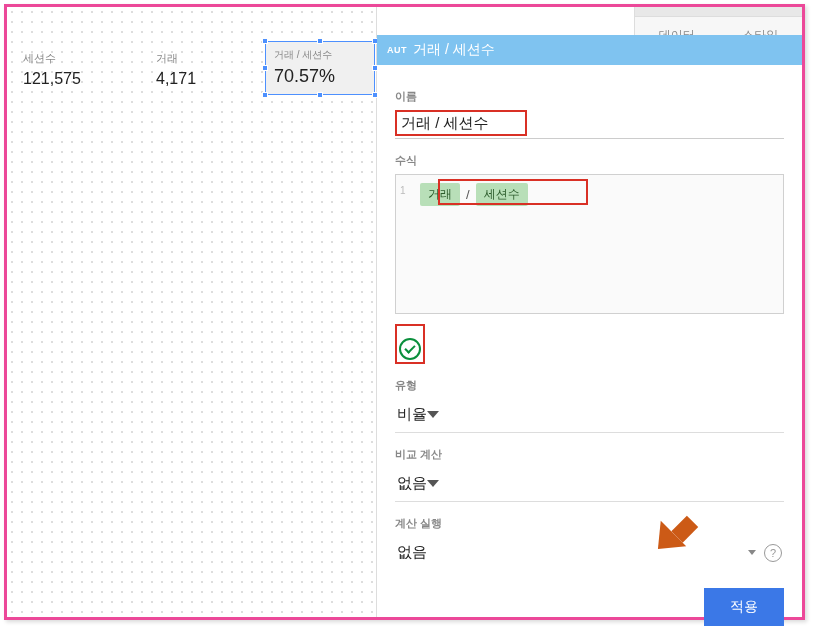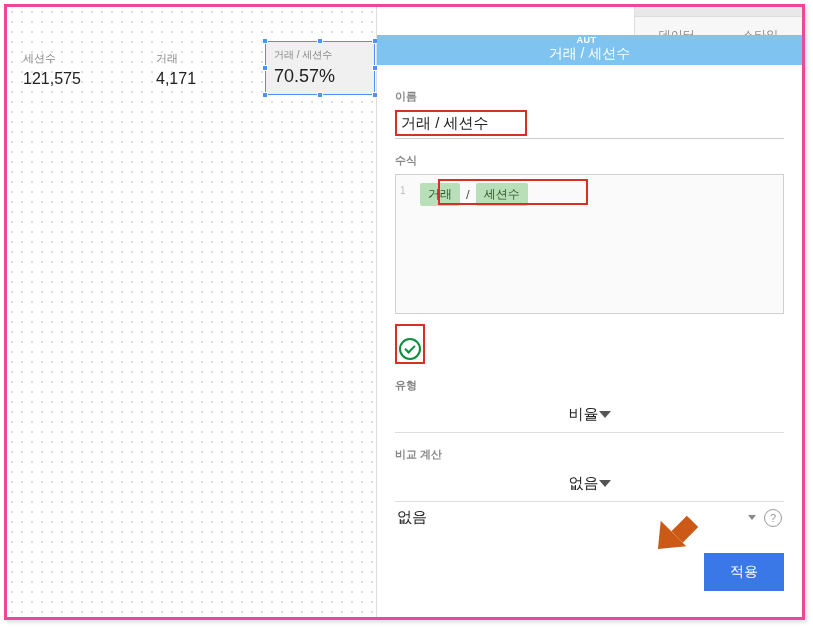--- a/index.html
+++ b/index.html
@@ -30,21 +30,21 @@
     .sh-s  { left: 50%; margin-left: -3px; bottom: -4px; }
     .sh-se { right: -4px; bottom: -4px; }
     
     .right-sidebar { position: absolute; right: 0; top: 0; width: 168px; height: 100%; background: #f7f7f7; border-left: 1px solid #ddd; }
     .sidebar-tabs { display: flex; height: 36px; border-bottom: 1px solid #ddd; font-size: 12px; color: #888; }
     .sidebar-tab { flex: 1; text-align: center; padding-top: 10px; cursor: pointer; }
     .sidebar-top-strip { height: 10px; background: #e8e8e8; border-bottom: 1px solid #ddd; }
     
     .panel { position: absolute; left: 370px; top: 28px; right: 0; bottom: 0; background: #fff; z-index: 10; }
     
-    .panel-header { background: #7fc3f0; height: 30px; display: flex; align-items: center; padding: 0 10px; color: #fff; font-size: 14px; flex-direction: column; }
+    .panel-header { background: #7fc3f0; height: 30px; display: flex; align-items: center; padding: 0 10px; color: #fff; font-size: 14px; }
     .panel-header .aut-badge { background: transparent; color: #fff; font-size: 9px; font-weight: bold; margin-right: 6px; letter-spacing: 0.5px; }
     
     .panel-body { padding: 10px 18px 18px 18px; }
     
     .field-label { font-size: 11px; color: #888; margin-top: 14px; margin-bottom: 6px; font-weight: bold; }
     
     .name-input-wrap { border: 2px solid #d93025; padding: 2px 4px; display: inline-block; }
     .name-input { border: none; font-size: 15px; color: #222; outline: none; background: transparent; width: 120px; }
     .name-underline { border-bottom: 1px solid #ccc; margin-top: 2px; }
     
@@ -52,21 +52,21 @@
     .formula-line-num { position: absolute; left: 4px; top: 10px; font-size: 10px; color: #bbb; }
     .formula-content { margin-left: 14px; display: flex; align-items: center; gap: 6px; }
     .formula-highlight { position: absolute; border: 2px solid #d93025; left: 42px; top: 4px; width: 150px; height: 26px; pointer-events: none; }
     .chip { background: #b8dfb8; color: #2c5c2c; padding: 3px 8px; font-size: 12px; border-radius: 2px; }
     .op { color: #555; font-size: 13px; }
     
     .valid-check { display: inline-flex; width: 22px; height: 22px; border-radius: 50%; border: 2px solid #0a8f3c; align-items: center; justify-content: center; margin-top: 10px; }
     .valid-check-wrap { border: 2px solid #d93025; display: inline-block; padding: 2px; margin-top: 10px; }
     .checkmark { width: 10px; height: 6px; border-left: 2px solid #0a8f3c; border-bottom: 2px solid #0a8f3c; transform: rotate(-45deg); margin-top: -3px; }
     
-    .dropdown-row { display: flex; justify-content: center; align-items: center; border-bottom: 1px solid #ddd; padding: 6px 2px 8px 2px; cursor: pointer; }
+    .dropdown-row { display: flex; justify-content: flex-start; align-items: center; border-bottom: 1px solid #ddd; padding: 6px 2px 8px 2px; cursor: pointer; }
     .dropdown-value { font-size: 15px; color: #222; }
     .caret-down { width: 0; height: 0; border-left: 6px solid transparent; border-right: 6px solid transparent; border-top: 7px solid #555; }
     .caret-small { width: 0; height: 0; border-left: 4px solid transparent; border-right: 4px solid transparent; border-top: 5px solid #888; }
     
     .calc-row { display: flex; align-items: center; gap: 8px; padding: 6px 2px 8px 2px; }
     .help-icon { width: 18px; height: 18px; border: 1.5px solid #999; border-radius: 50%; display: inline-flex; align-items: center; justify-content: center; font-size: 11px; color: #999; }
     
     .apply-row { display: flex; justify-content: flex-end; margin-top: 18px; }
     .apply-btn { background: #3b78e7; color: #fff; border: none; padding: 10px 26px; font-size: 14px; cursor: pointer; }
     
@@ -145,20 +145,21 @@
         <span class="dropdown-value">비율</span>
         <span class="caret-down"></span>
       </div>
       
       <div class="field-label">비교 계산</div>
       <div class="dropdown-row">
         <span class="dropdown-value">없음</span>
         <span class="caret-down"></span>
       </div>
       
+      <div class="field-label">계산 실행</div>
       <div class="calc-row">
         <span class="dropdown-value" style="flex:1">없음</span>
         <span class="caret-small"></span>
         <span class="help-icon">?</span>
       </div>
       
       <div class="apply-row">
         <button class="apply-btn">적용</button>
       </div>
       

